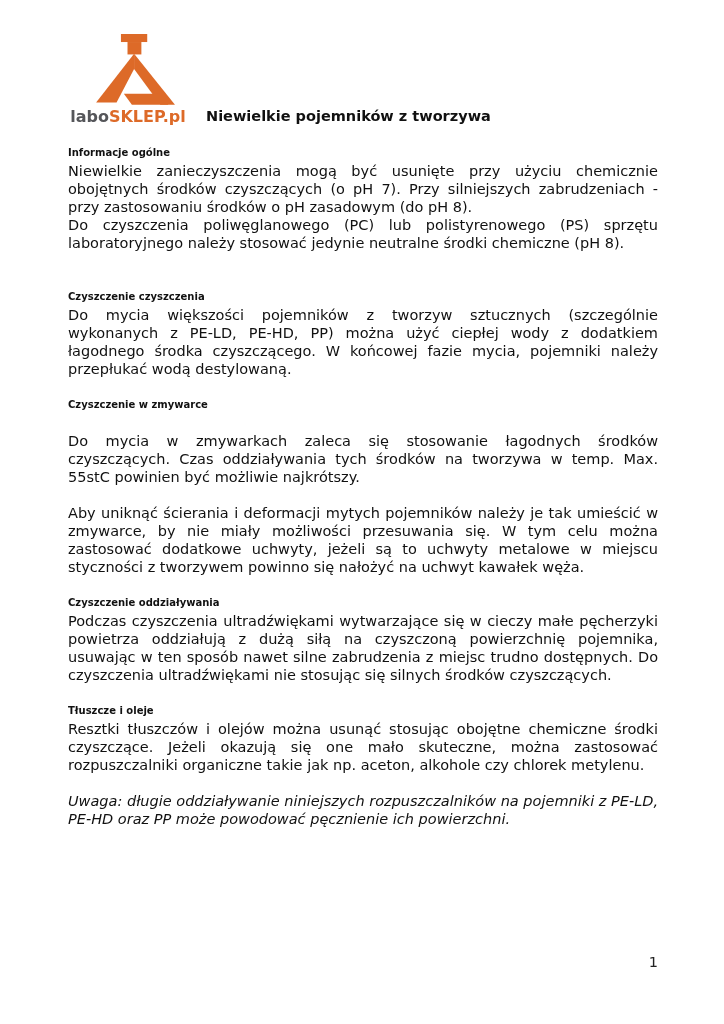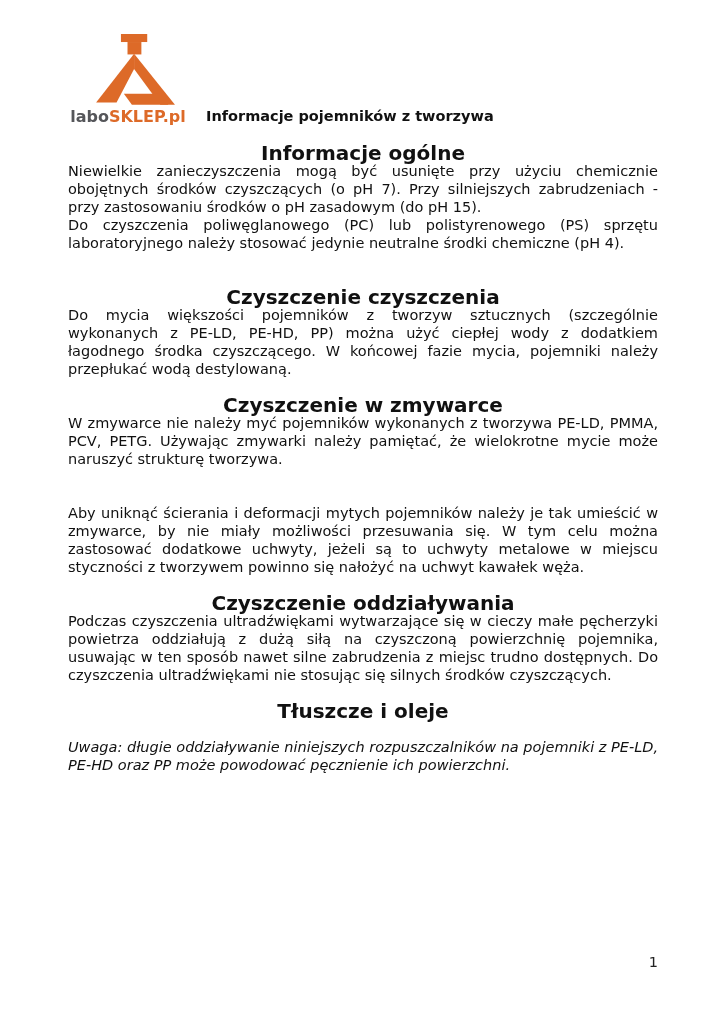--- a/index.html
+++ b/index.html
@@ -14,21 +14,21 @@
     overflow:hidden;
   }
   .header{display:flex;align-items:flex-end;margin-bottom:17px;}
   .logo{display:flex;flex-direction:column;flex:0 0 auto;width:120px;text-align:center;}
   .logo-icon{display:block;margin-left:28px;}
   .brand{font-weight:bold;font-size:16px;line-height:20px;white-space:nowrap;letter-spacing:0;}
   .doc-title{font-size:14.5px;font-weight:bold;margin:0 0 2px 18px;line-height:18px;}
   .sections{}
   .doc-section{margin-top:18px;}
   .doc-section:first-child{margin-top:0;}
-  .sec-heading{font-size:20px;line-height:18px;font-weight:bold;margin:0;text-align:center;}
+  .sec-heading{font-size:10px;line-height:18px;font-weight:bold;margin:0;}
   .para{margin:0;font-size:14.5px;line-height:18px;text-align:justify;text-justify:inter-word;}
   .para.italic{font-style:italic;}
   .gap{height:18px;}
   .page-number{position:absolute;top:953px;right:66px;font-size:14.5px;line-height:18px;color:#222;}
 </style>
 </head>
 <body>
 
 <div class="page">
 
@@ -40,47 +40,48 @@
           <rect x="43" y="11" width="19" height="17"></rect>
           <polygon points="52,27 0,94 28,94 52,48"></polygon>
           <polygon points="52,27 108,97 88,97 52,48"></polygon>
           <polygon points="38,82 88,82 99,97 49,97"></polygon>
         </g>
       </svg>
       <div class="brand">
         <span class="b-gray" style="color: rgb(85, 86, 90);">labo</span><span class="b-orange" style="color: rgb(221, 106, 40);">SKLEP</span><span class="b-orange2" style="color: rgb(221, 106, 40);">.pl</span>
       </div>
     </div>
-    <h1 class="doc-title">Informacje pojemników z tworzywa</h1>
+    <h1 class="doc-title">Niewielkie pojemników z tworzywa</h1>
   </div>
 
   <div class="sections">
       <section class="doc-section">
         <h2 class="sec-heading">Informacje ogólne</h2>
-        <p class="para">Niewielkie zanieczyszczenia mogą być usunięte przy użyciu chemicznie obojętnych środków czyszczących (o pH 7). Przy silniejszych zabrudzeniach - przy zastosowaniu środków o pH zasadowym (do pH 15).</p>
-        <p class="para">Do czyszczenia poliwęglanowego (PC) lub polistyrenowego (PS) sprzętu laboratoryjnego należy stosować jedynie neutralne środki chemiczne (pH 4).</p>
+        <p class="para">Niewielkie zanieczyszczenia mogą być usunięte przy użyciu chemicznie obojętnych środków czyszczących (o pH 7). Przy silniejszych zabrudzeniach - przy zastosowaniu środków o pH zasadowym (do pH 8).</p>
+        <p class="para">Do czyszczenia poliwęglanowego (PC) lub polistyrenowego (PS) sprzętu laboratoryjnego należy stosować jedynie neutralne środki chemiczne (pH 8).</p>
         <div class="gap"></div>
       </section>
       <section class="doc-section">
         <h2 class="sec-heading">Czyszczenie czyszczenia</h2>
         <p class="para">Do mycia większości pojemników z tworzyw sztucznych (szczególnie wykonanych z PE-LD, PE-HD, PP) można użyć ciepłej wody z dodatkiem łagodnego środka czyszczącego. W końcowej fazie mycia, pojemniki należy przepłukać wodą destylowaną.</p>
       </section>
       <section class="doc-section">
         <h2 class="sec-heading">Czyszczenie w zmywarce</h2>
-        <p class="para">W zmywarce nie należy myć pojemników wykonanych z tworzywa PE-LD, PMMA, PCV, PETG. Używając zmywarki należy pamiętać, że wielokrotne mycie może naruszyć strukturę tworzywa.</p>
         <div class="gap"></div>
+        <p class="para">Do mycia w zmywarkach zaleca się stosowanie łagodnych środków czyszczących. Czas oddziaływania tych środków na tworzywa w temp. Max. 55stC powinien być możliwie najkrótszy.</p>
         <div class="gap"></div>
         <p class="para">Aby uniknąć ścierania i deformacji mytych pojemników należy je tak umieścić w zmywarce, by nie miały możliwości przesuwania się. W tym celu można zastosować dodatkowe uchwyty, jeżeli są to uchwyty metalowe w miejscu styczności z tworzywem powinno się nałożyć na uchwyt kawałek węża.</p>
       </section>
       <section class="doc-section">
         <h2 class="sec-heading">Czyszczenie oddziaływania</h2>
         <p class="para">Podczas czyszczenia ultradźwiękami wytwarzające się w cieczy małe pęcherzyki powietrza oddziałują z dużą siłą na czyszczoną powierzchnię pojemnika, usuwając w ten sposób nawet silne zabrudzenia z miejsc trudno dostępnych. Do czyszczenia ultradźwiękami nie stosując się silnych środków czyszczących.</p>
       </section>
       <section class="doc-section">
         <h2 class="sec-heading">Tłuszcze i oleje</h2>
+        <p class="para">Resztki tłuszczów i olejów można usunąć stosując obojętne chemiczne środki czyszczące. Jeżeli okazują się one mało skuteczne, można zastosować rozpuszczalniki organiczne takie jak np. aceton, alkohole czy chlorek metylenu.</p>
         <div class="gap"></div>
         <p class="para italic">Uwaga: długie oddziaływanie niniejszych rozpuszczalników na pojemniki z PE-LD, PE-HD oraz PP może powodować pęcznienie ich powierzchni.</p>
       </section>
     </div>
 
   <div class="page-number">1</div>
 
 </div>
 
 </body></html>

